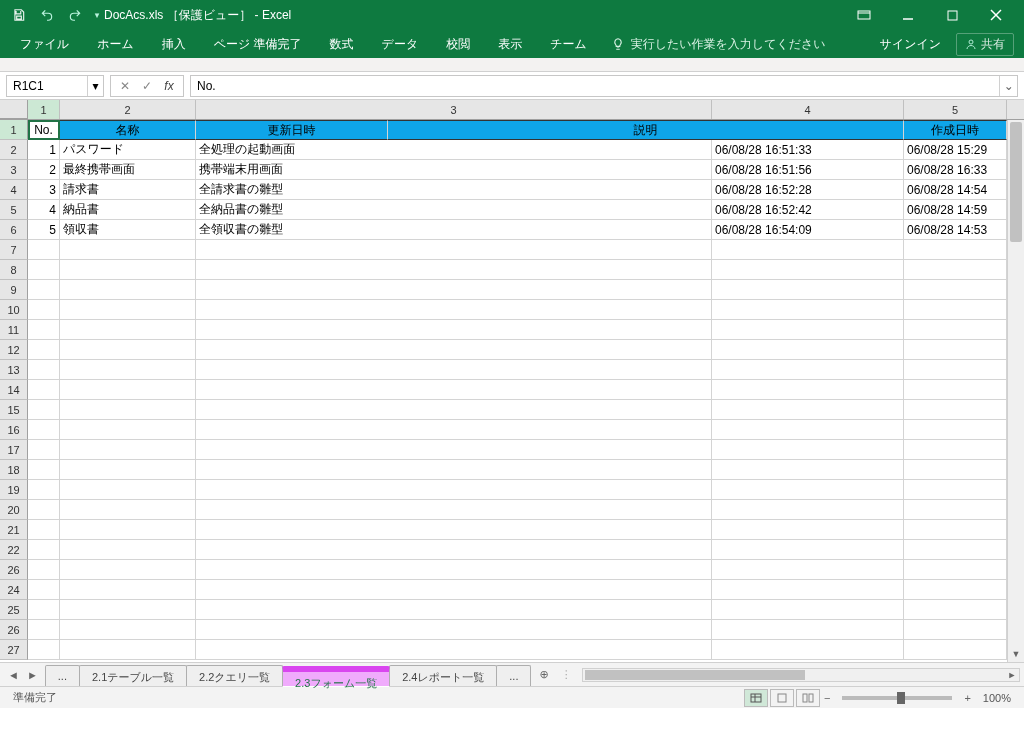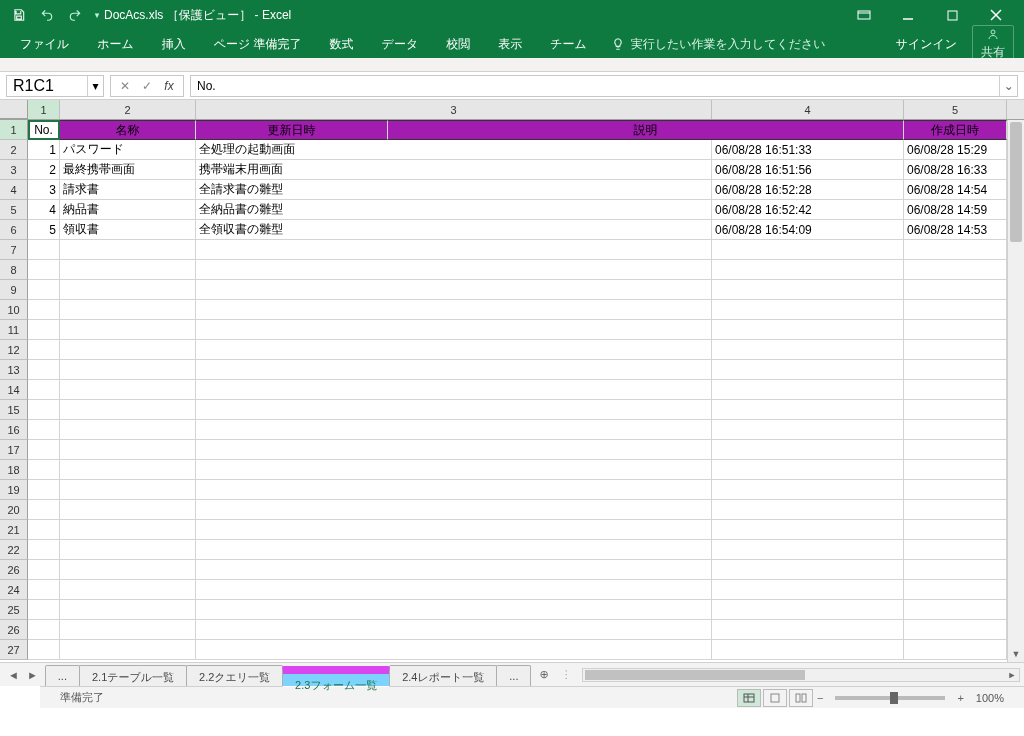--- a/index.html
+++ b/index.html
@@ -7,61 +7,61 @@
   .titlebar { height: 30px; background: #0e7a40; color: #fff; display: flex; align-items: center; padding: 0 6px; }
   .titlebar .qat { display: flex; align-items: center; gap: 2px; }
   .qat-btn { width: 26px; height: 24px; display: flex; align-items: center; justify-content: center; opacity: .9; }
   .qat-btn svg { width: 14px; height: 14px; }
   .titlebar .title { flex: 1; text-align: left; font-size: 12px; }
   .titlebar .win-controls { display: flex; gap: 0; }
   .win-btn { width: 44px; height: 28px; display: flex; align-items: center; justify-content: center; color: #fff; }
   .ribbon-tabs { height: 28px; background: #0e7a40; color: #fff; display: flex; align-items: center; padding: 0 6px; gap: 0; font-size: 12px; }
   .rtab { padding: 6px 14px; cursor: pointer; }
   .signin-area { margin-left: auto; display: flex; gap: 15px; align-items: center; padding-right: 4px; }
-  .share-btn { display: flex; align-items: center; gap: 4px; padding: 2px 8px; border: 1px solid rgba(255,255,255,.35); border-radius: 2px; opacity:.85;flex-direction:column; }
+  .share-btn { display: flex; align-items: center; gap: 4px; padding: 2px 8px; border: 1px solid rgba(255,255,255,.35); border-radius: 2px; opacity:.85; }
   .tell-me { display: flex; align-items: center; gap: 6px; margin-left: 10px; color: #d9f2e4; }
   .lightbulb { width: 14px; height: 14px; }
   .ribbon-content { height: 14px; background: #f3f2f1; border-bottom: 1px solid #d0d0d0; }
   .namebox-bar { height: 28px; background: #fff; border-bottom: 1px solid #d0d0d0; display: flex; align-items: stretch; padding: 3px 6px; gap: 6px; }
   .namebox { display: flex; align-items: center; border: 1px solid #c7c7c7; height: 22px; }
-  .namebox input { border: none; outline: none; font-size: 16px; padding: 0 6px; width: 80px; height: 100%; background:#fff; }
+  .namebox input { border: none; outline: none; font-size: 12px; padding: 0 6px; width: 80px; height: 100%; background:#fff; }
   .namebox .dd { width: 16px; display:flex;align-items:center;justify-content:center;border-left:1px solid #d0d0d0;height:100%; }
   .fx-btns { display: flex; align-items: center; gap: 2px; border: 1px solid #c7c7c7; padding: 0 4px; height: 22px; }
   .fx-btns span { width: 20px; text-align: center; color: #888; }
   .formula { flex: 1; border: 1px solid #c7c7c7; height: 22px; display:flex; align-items:center; }
   .formula input { border:none; outline:none; width:100%; padding:0 6px; height:100%; font-size:12px;}
   .formula .expand { width:18px; border-left:1px solid #d0d0d0; height:100%; display:flex;align-items:center;justify-content:center;color:#666;}
   .grid-wrap { position: relative; height: 562px; background:#fff; }
   .col-headers { display:flex; height:20px; border-bottom:1px solid #a0a0a0; background:#e6e6e6; }
   .corner { width:28px; border-right:1px solid #a0a0a0; background:#e6e6e6; border-bottom:1px solid #a0a0a0; }
   .ch { border-right:1px solid #c0c0c0; text-align:center; font-size:11px; color:#333; display:flex;align-items:center;justify-content:center; background:#e6e6e6;}
   .ch.sel { background:#cce8d4; }
   .rows { height: 542px; overflow: hidden; }
   .row { display:flex; height:20px; }
   .rh { width:28px; border-right:1px solid #a0a0a0; border-bottom:1px solid #c0c0c0; text-align:center; font-size:11px; color:#333; display:flex;align-items:center;justify-content:center; background:#e6e6e6;}
   .rh.sel { background:#cce8d4; }
   .cell { border-right:1px solid #d4d4d4; border-bottom:1px solid #d4d4d4; font-size:12px; padding:0 3px; overflow:hidden; white-space:nowrap; display:flex; align-items:center; font-family: "MS PGothic","Meiryo",sans-serif; }
   .cell.num { justify-content:flex-end; }
-  .hdr-cell { background:#a21caf; border-bottom:1px solid #333; border-top:1px solid #333; text-align:center; justify-content:center; }
+  .hdr-cell { background:#0ea5e9; border-bottom:1px solid #333; border-top:1px solid #333; text-align:center; justify-content:center; }
   .data-row:last-of-type .cell { border-bottom:1px solid #333; }
   .cell.active { outline:2px solid #217346; outline-offset:-2px; background:#fff; }
   .vscroll { position:absolute; right:0; top:20px; bottom:0; width:17px; background:#f0f0f0; border-left:1px solid #d0d0d0;}
   .vscroll .thumb { position:absolute; left:2px; right:2px; top:2px; height:120px; background:#c1c1c1; border-radius:2px;}
   .vscroll .arr { position:absolute; left:0;right:0;height:17px; display:flex;align-items:center;justify-content:center;color:#666;font-size:9px;}
   .sheet-bar { height: 24px; background:#f3f3f3; border-top:1px solid #d0d0d0; display:flex; align-items:stretch; font-size:11px; position:relative;}
   .nav-arrows { display:flex; align-items:center; padding:0 8px; gap:8px; color:#666;}
   .nav-arrows span{cursor:pointer;}
   .sheet-tab { padding: 4px 12px 0; border:1px solid #aeaeae; border-bottom:none; margin-top:2px; margin-left:-1px; background:#efefef; border-radius:2px 2px 0 0; color:#444;}
-  .sheet-tab.active { background:#7dd3fc; border-bottom:1px solid #fff; color:#217346; font-weight:normal; position:relative; top:1px; border-top:8px solid #d946ef;}
+  .sheet-tab.active { background:#f0abfc; border-bottom:1px solid #fff; color:#217346; font-weight:normal; position:relative; top:1px; border-top:6px solid #d946ef;}
   .sheet-add { padding:4px 8px; color:#666; display:flex;align-items:center;}
   .hscroll-zone { flex:1; display:flex; align-items:center; padding:0 4px; gap:6px;}
   .hscroll { flex:1; height:14px; background:#f0f0f0; border:1px solid #d0d0d0; position:relative; margin-left:4px;}
   .hscroll .thumb{position:absolute;left:2px;top:1px;bottom:1px;width:220px;background:#c1c1c1;}
   .hscroll .arr{position:absolute;top:0;bottom:0;width:14px;display:flex;align-items:center;justify-content:center;color:#666;font-size:9px;}
-  .status-bar { height:22px; background:#f3f3f3; border-top:1px solid #d0d0d0; display:flex; align-items:center; font-size:11px; color:#555; padding:0 20px;margin-left:40px;}
+  .status-bar { height:22px; background:#f3f3f3; border-top:1px solid #d0d0d0; display:flex; align-items:center; font-size:11px; color:#555; padding:0 13px;}
   .status-bar .spacer{flex:1;}
   .viewbtn { width:24px; height:18px; border:1px solid #bbb; margin-left:2px; display:flex;align-items:center;justify-content:center;}
   .viewbtn.active{background:#d0e8d8;}
   .zoom-slider { width:110px; height:4px; background:#bbb; margin:0 8px; position:relative;}
   .zoom-slider .knob{position:absolute; left:50%; top:-4px; width:8px; height:12px; background:#666;}
   .zoom-btn { padding:0 4px; color:#666;}
   .col-1{width:32px;} .col-2{width:136px;} .col-3{width:516px;} .col-4{width:192px;} .col-5{width:103px;}
 </style>
 </head>
 <body>

